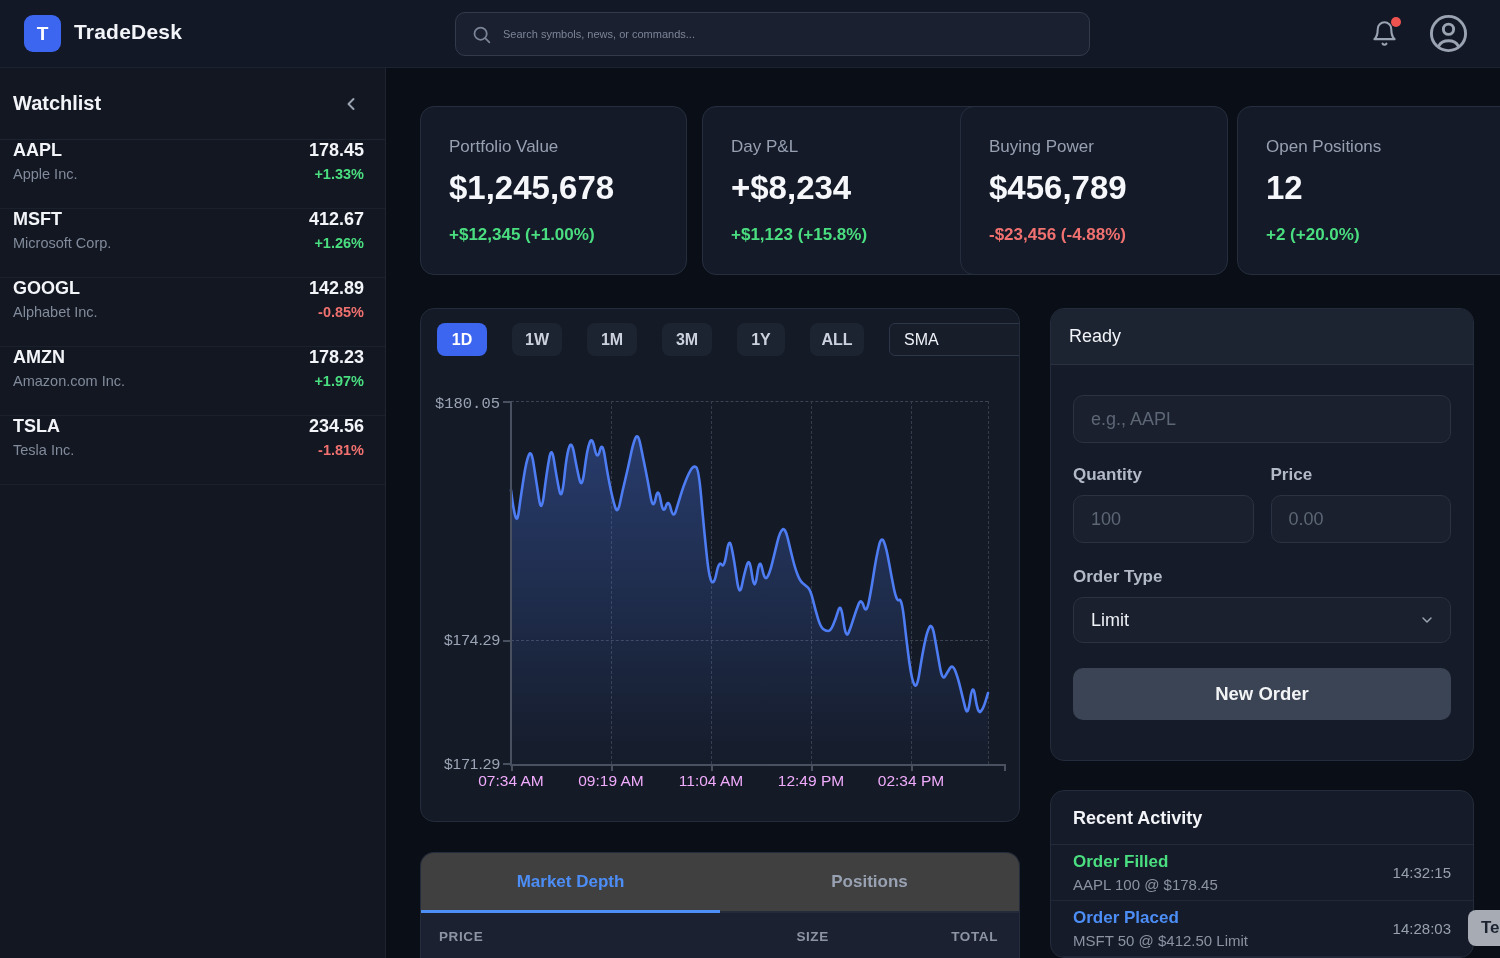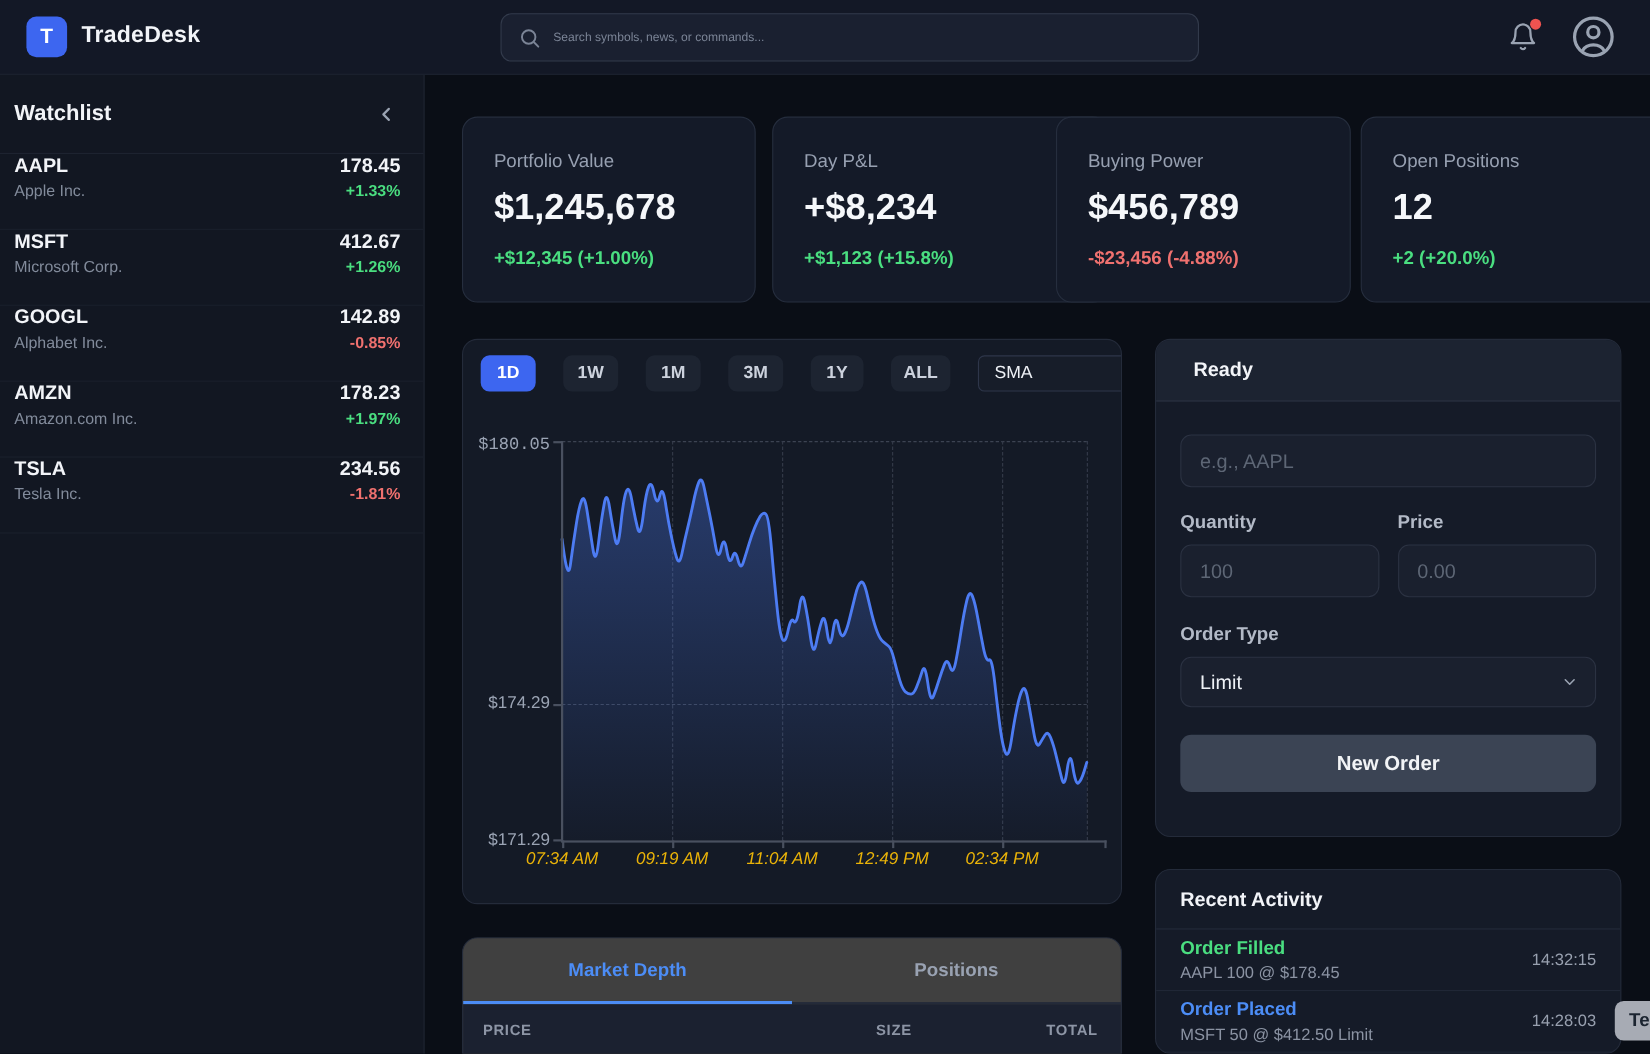--- a/index.html
+++ b/index.html
@@ -65,21 +65,21 @@
   .plot { position:absolute; left:90px; top:92px; width:495px; height:363px; }
   .axis-y { position:absolute; left:-1px; top:0; width:2px; height:364px; background:#49505f; }
   .axis-x { position:absolute; left:-1px; top:363px; width:496px; height:2px; background:#49505f; }
   .grid-h { position:absolute; left:0; width:477px; height:0; border-top:1px dashed #3c4352; }
   .grid-v { position:absolute; top:0; width:0; height:363px; border-left:1px dashed #353c4b; }
   .tick-y { position:absolute; left:-8px; width:8px; height:2px; background:#49505f; }
   .tick-x { position:absolute; top:363px; width:2px; height:7px; background:#49505f; }
   .ylab { position:absolute; right:calc(100% + 11px); transform:translateY(-50%); font-size:15.5px;
           color:#9ba4b4; white-space:nowrap; }
   .xlab { position:absolute; top:calc(100% + 8px); transform:translateX(-50%); font-size:15.5px;
-          color:#eab308; white-space:nowrap;font-style:italic; }
+          color:#f0abfc; white-space:nowrap; }
   .plot svg { position:absolute; left:0; top:0; overflow:visible; }
 
   
   .depthcard { position:absolute; left:420px; top:852px; width:600px; height:106px; background:#404040;
                border:1px solid #242b3a; border-bottom:none; border-radius:14px 14px 0 0; overflow:hidden; }
   .tabs { height:60px; display:flex; border-bottom:2px solid #232a39; }
   .tab { flex:1; display:flex; align-items:center; justify-content:center; font-size:17px; font-weight:600;
          color:#99a2b2; position:relative; cursor:pointer; }
   .tab.active { color:#4c8df6; }
   .tab.active::after { content:""; position:absolute; left:0; right:0; bottom:-2px; height:3px; background:#4c8df6; }
@@ -87,21 +87,21 @@
            color:#8d95a5; letter-spacing:.6px; }
   .thead span { position:absolute; top:50%; transform:translateY(-50%); }
   .th-price { left:18px; }
   .th-size { left:58.8%; transform:translate(-50%,-50%) !important;margin-left:40px; }
   .th-total { right:21px; }
 
   
   .ordercard { position:absolute; left:1050px; top:308px; width:424px; height:453px; background:#151b28;
                border:1px solid #242b3a; border-radius:14px; overflow:hidden; }
   .ready { height:56px; background:#1c2331; border-bottom:1px solid #2a3242; display:flex;
-           align-items:center; padding:0 34px; font-size:18px; font-weight:700; }
+           align-items:center; padding:0 18px; font-size:18px; font-weight:400; }
   .oform { padding:20px 22px 0; }
   .flabel { font-size:17px; font-weight:600; color:#b3bac7; }
   .finput { margin-top:10px; width:100%; height:48px; background:#1a202e; border:1.5px solid #2b3242;
             border-radius:10px; padding:0 17px; font-size:18px; color:#84cc16; font-family:inherit; outline:none; }
   .finput::placeholder { color:#5d6675; }
   .frow { display:flex; gap:17px; margin-top:22px; }
   .fcol { flex:1; }
   .fselect { margin-top:10px; height:46px; background:#1a202e; border:1.5px solid #2b3242; border-radius:10px;
              display:flex; align-items:center; justify-content:space-between; padding:0 15px 0 17px;
              font-size:18px; color:#eef1f6; cursor:pointer; }

